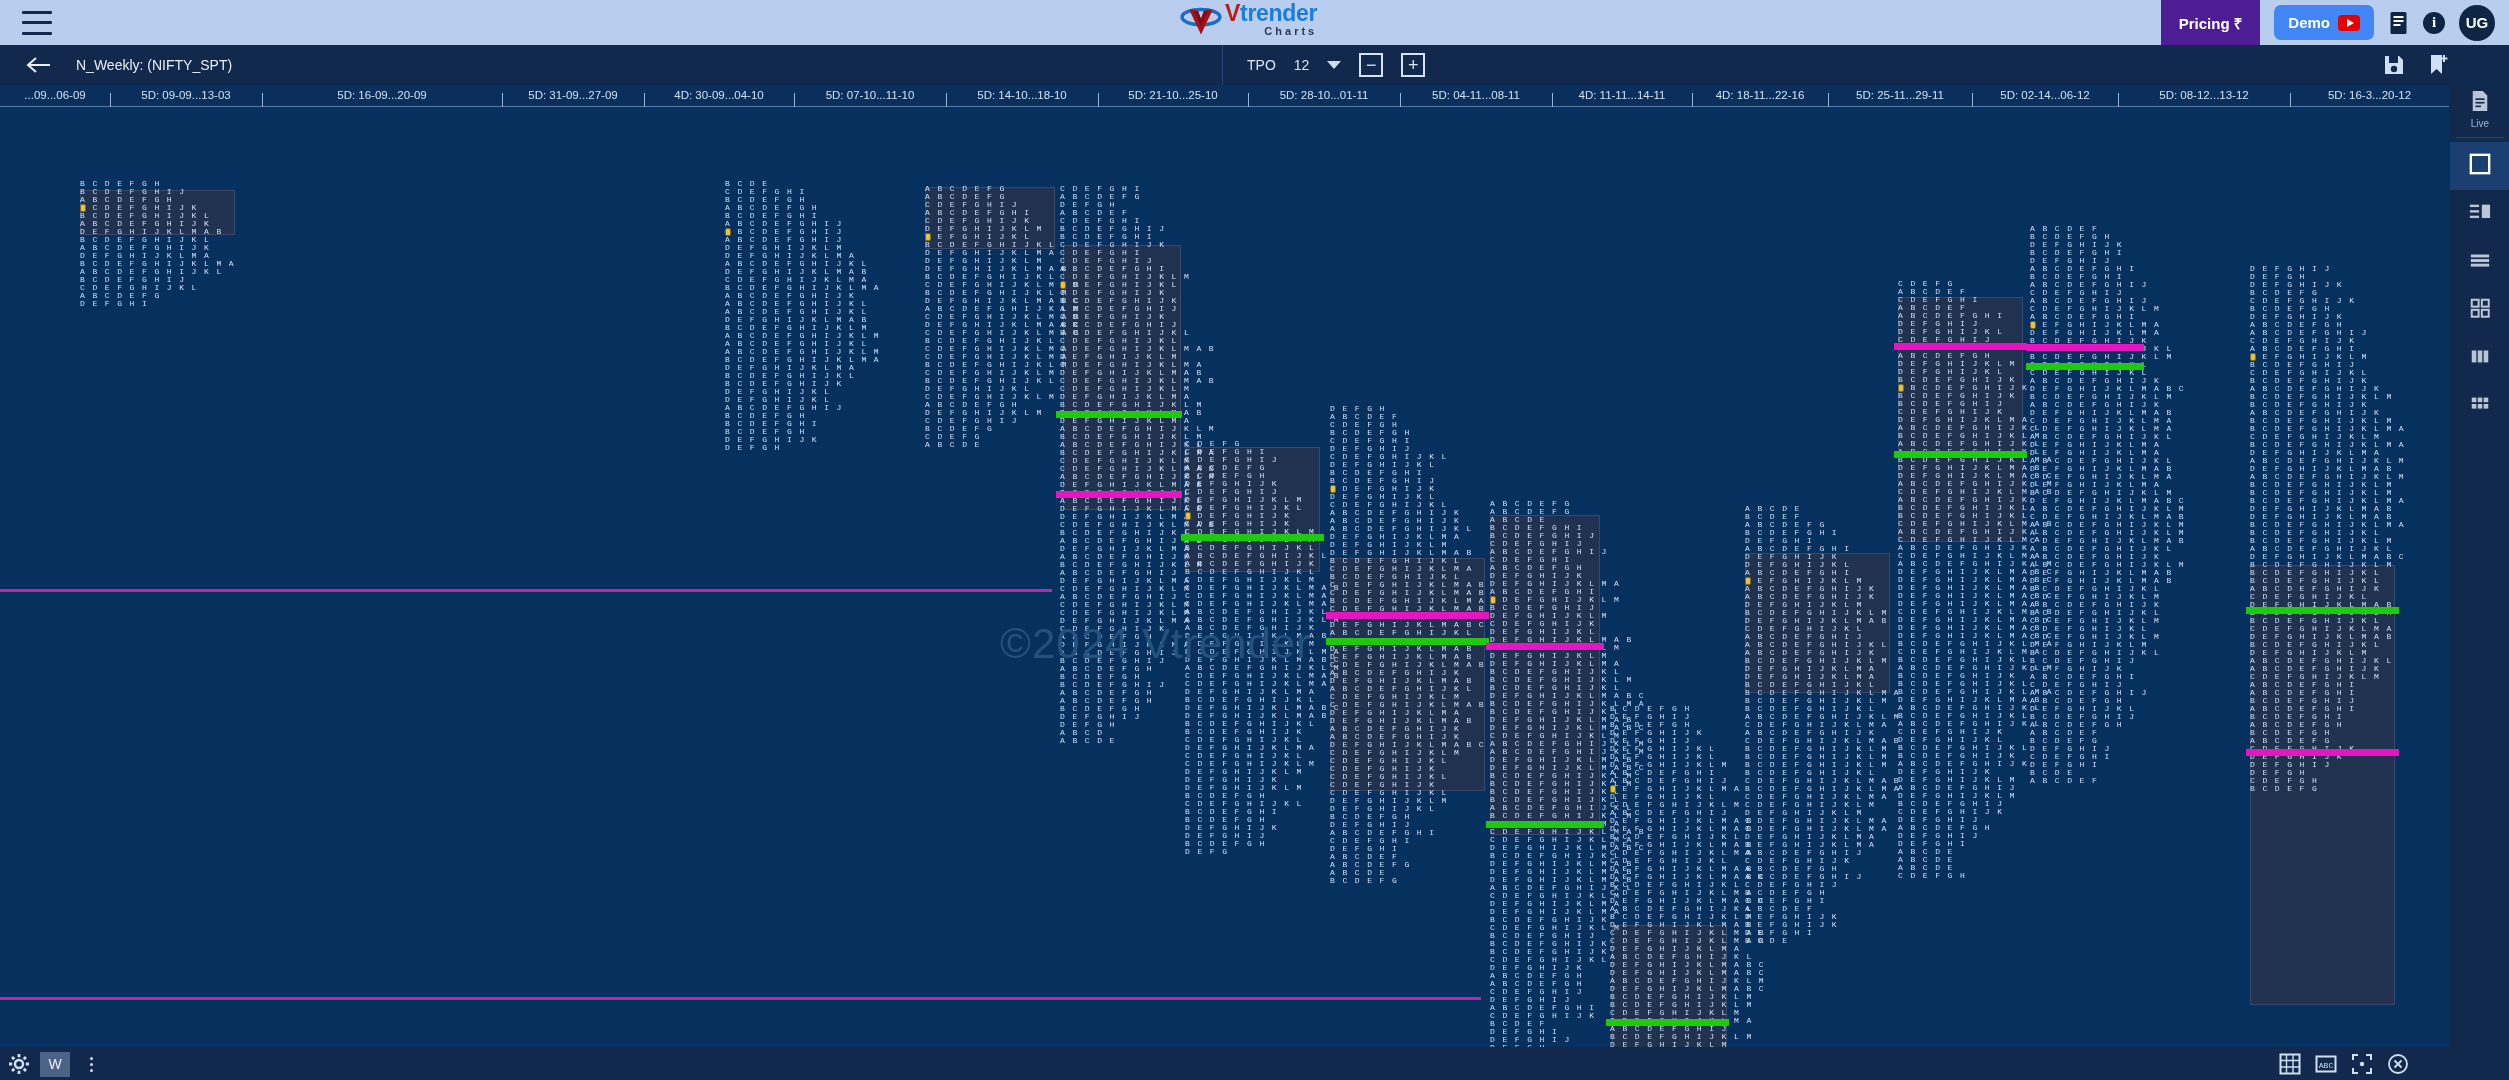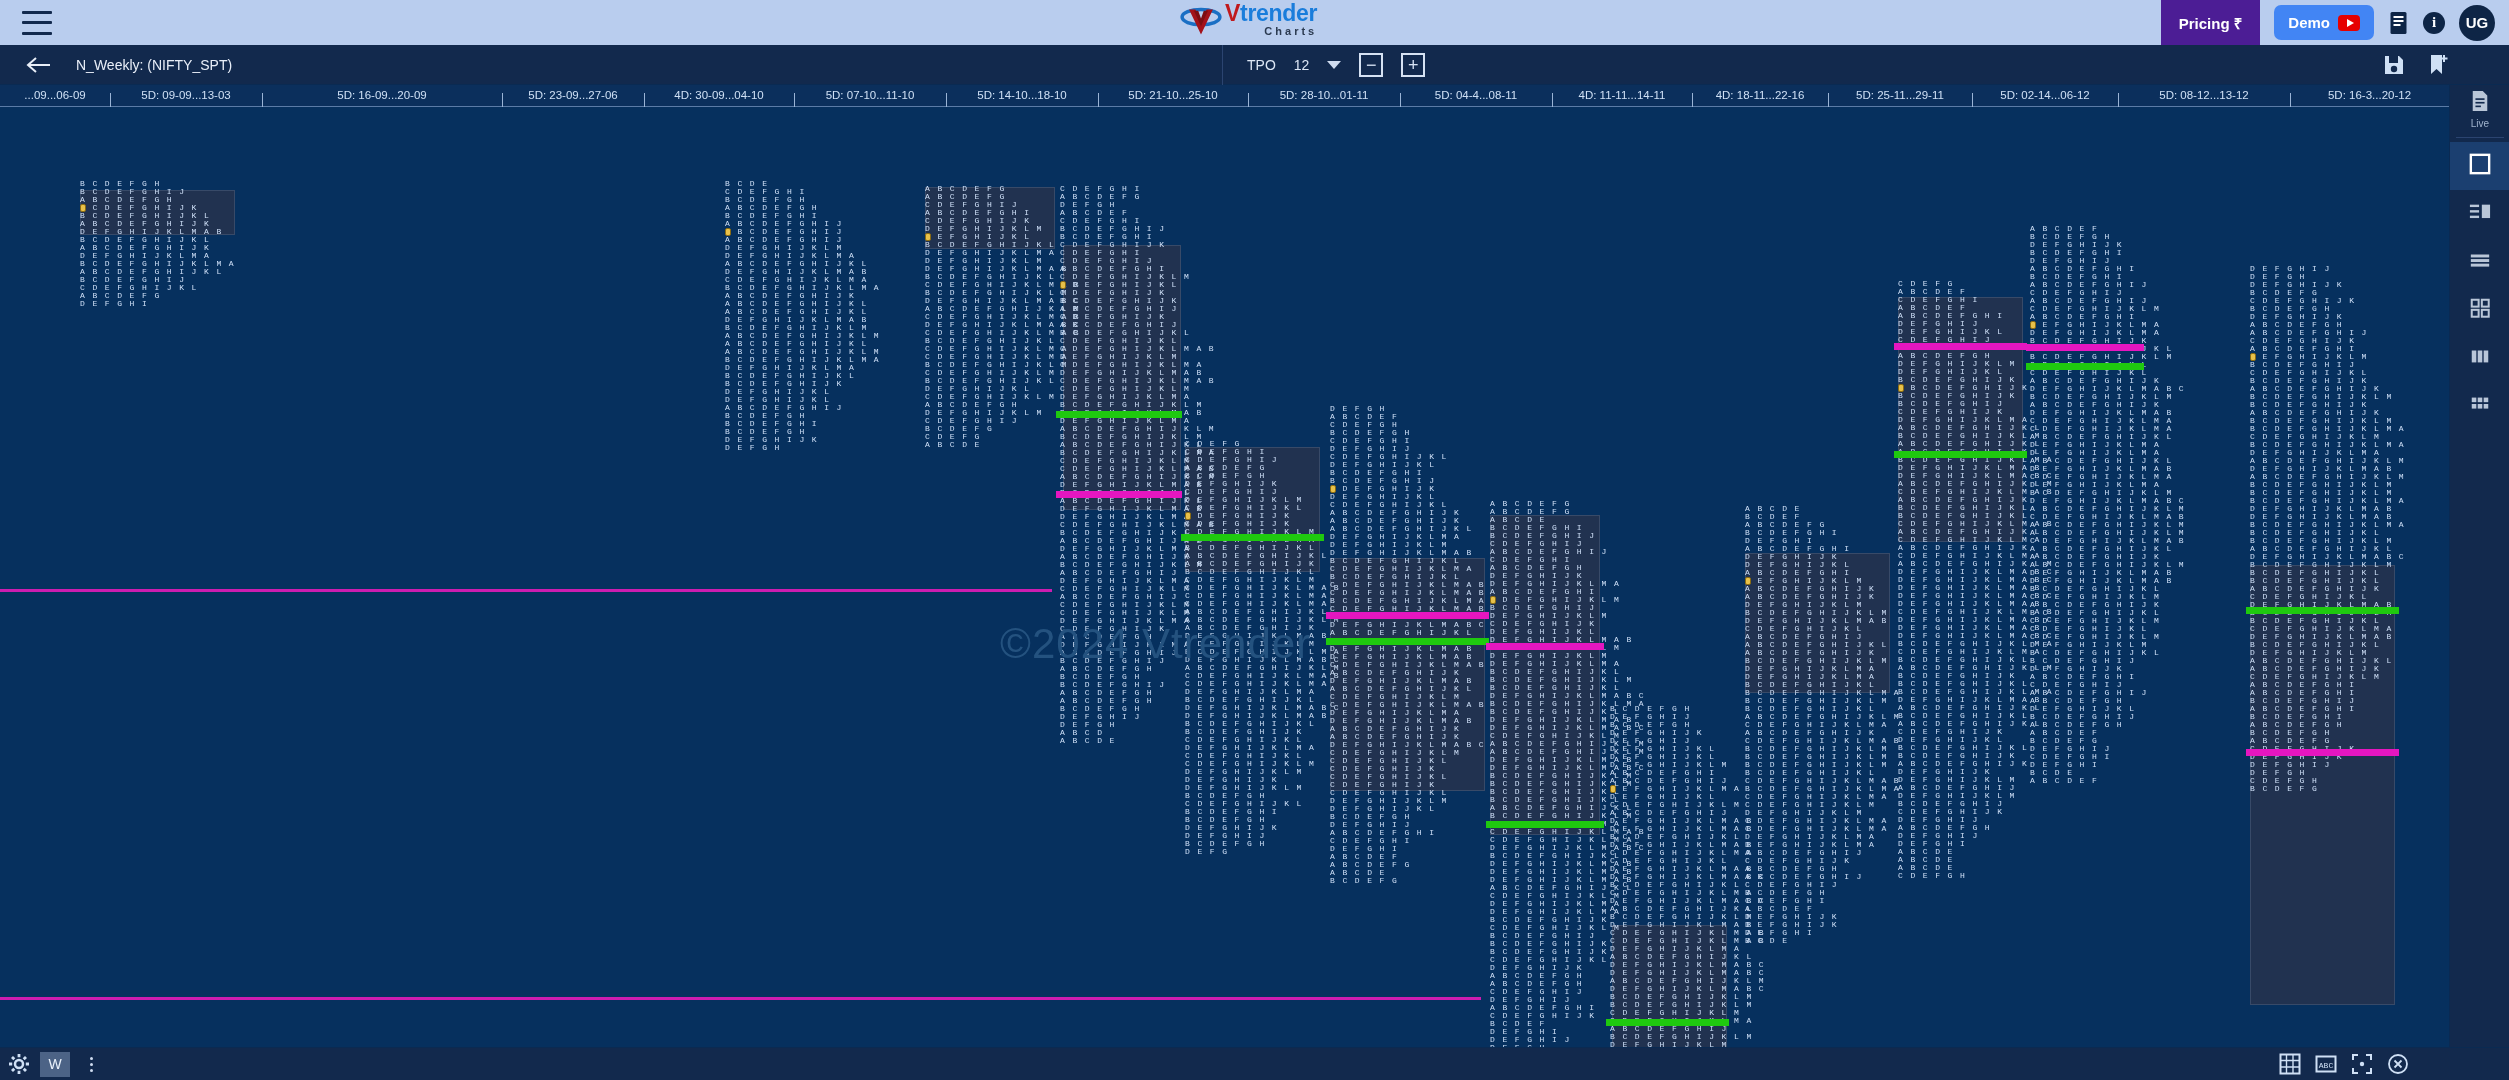--- a/index.html
+++ b/index.html
@@ -193,33 +193,33 @@
     </div>
   </div>
 
   <div class="chart-area">
     <div class="date-axis" id="date-axis">
         <div class="date-tick" style="left: 0px; width: 110px;">...09...06-09</div>
         <div class="date-tick" style="left: 110px; width: 152px;">5D: 09-09...13-03</div>
         <div class="date-sep" style="left: 110px;"></div>
         <div class="date-tick" style="left: 262px; width: 240px;">5D: 16-09...20-09</div>
         <div class="date-sep" style="left: 262px;"></div>
-        <div class="date-tick" style="left: 502px; width: 142px;">5D: 23-09...27-06</div>
+        <div class="date-tick" style="left: 502px; width: 142px;">5D: 31-09...27-09</div>
         <div class="date-sep" style="left: 502px;"></div>
         <div class="date-tick" style="left: 644px; width: 150px;">4D: 30-09...04-10</div>
         <div class="date-sep" style="left: 644px;"></div>
         <div class="date-tick" style="left: 794px; width: 152px;">5D: 07-10...11-10</div>
         <div class="date-sep" style="left: 794px;"></div>
         <div class="date-tick" style="left: 946px; width: 152px;">5D: 14-10...18-10</div>
         <div class="date-sep" style="left: 946px;"></div>
         <div class="date-tick" style="left: 1098px; width: 150px;">5D: 21-10...25-10</div>
         <div class="date-sep" style="left: 1098px;"></div>
         <div class="date-tick" style="left: 1248px; width: 152px;">5D: 28-10...01-11</div>
         <div class="date-sep" style="left: 1248px;"></div>
-        <div class="date-tick" style="left: 1400px; width: 152px;">5D: 04-4...08-11</div>
+        <div class="date-tick" style="left: 1400px; width: 152px;">5D: 04-11...08-11</div>
         <div class="date-sep" style="left: 1400px;"></div>
         <div class="date-tick" style="left: 1552px; width: 140px;">4D: 11-11...14-11</div>
         <div class="date-sep" style="left: 1552px;"></div>
         <div class="date-tick" style="left: 1692px; width: 136px;">4D: 18-11...22-16</div>
         <div class="date-sep" style="left: 1692px;"></div>
         <div class="date-tick" style="left: 1828px; width: 144px;">5D: 25-11...29-11</div>
         <div class="date-sep" style="left: 1828px;"></div>
         <div class="date-tick" style="left: 1972px; width: 146px;">5D: 02-14...06-12</div>
         <div class="date-sep" style="left: 1972px;"></div>
         <div class="date-tick" style="left: 2118px; width: 172px;">5D: 08-12...13-12</div>

